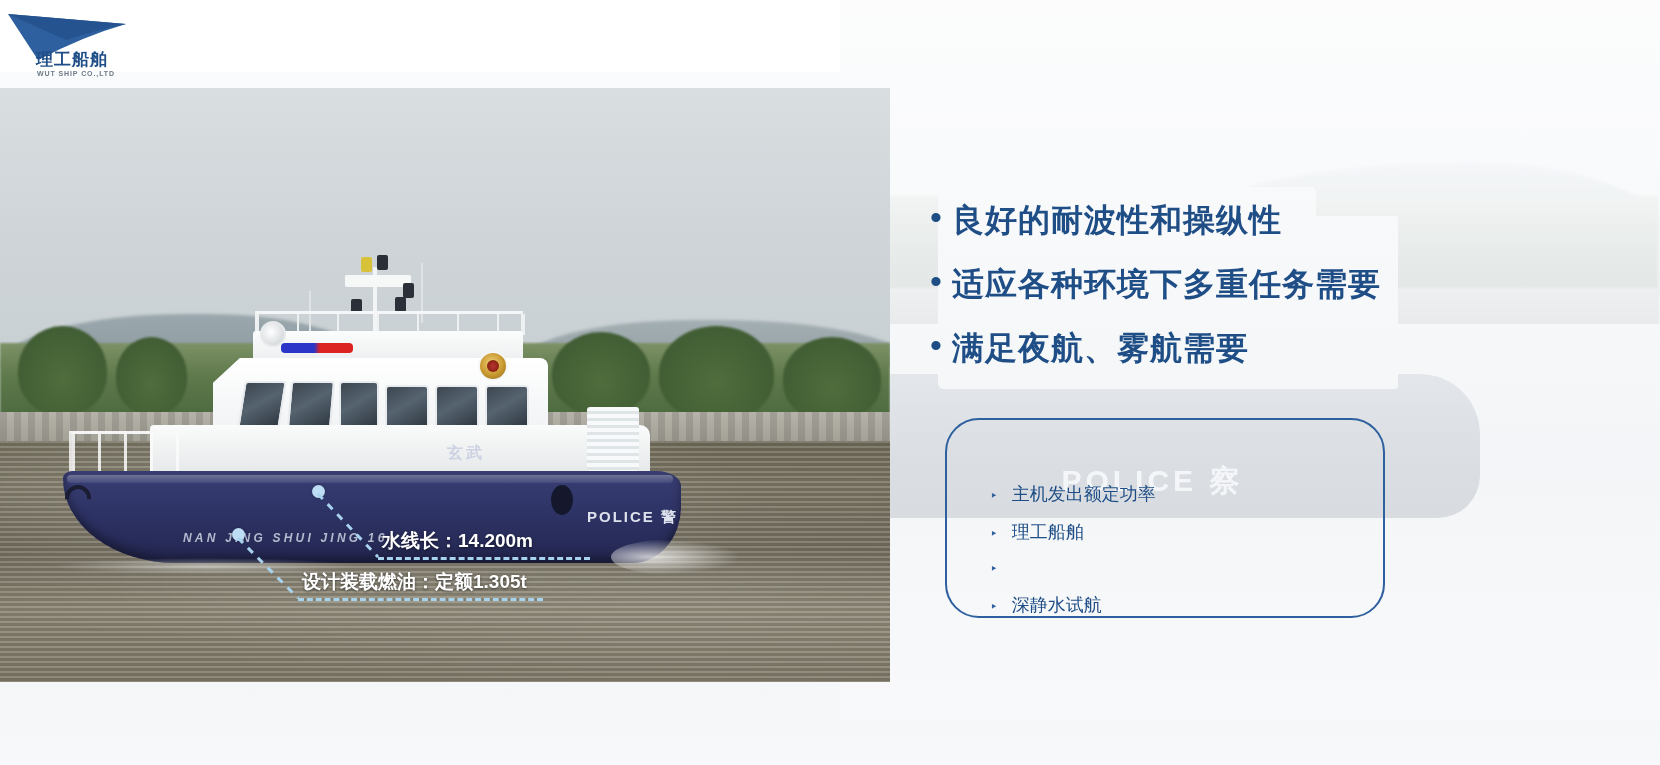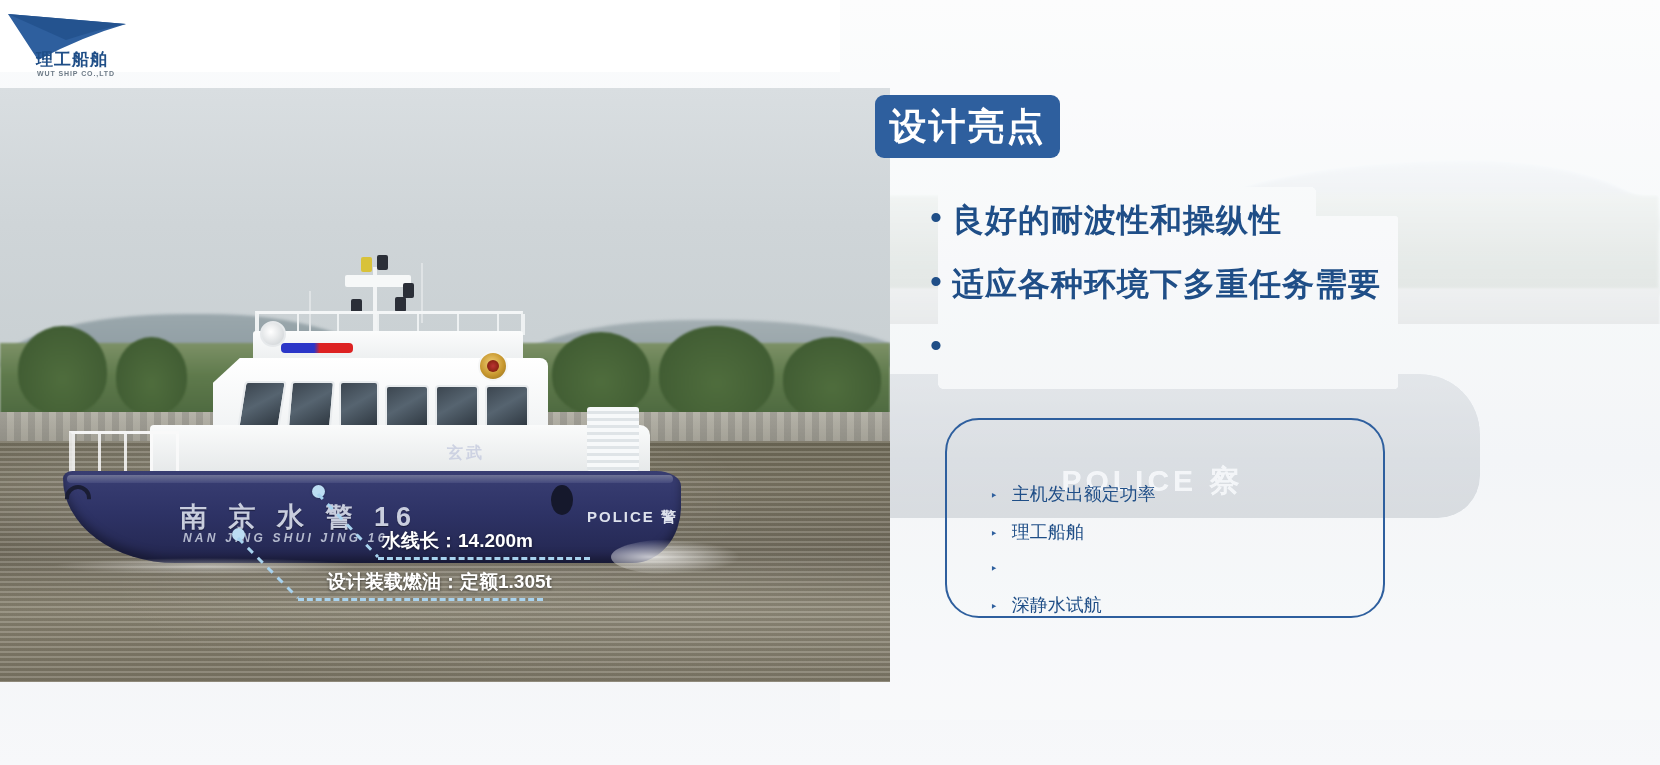--- a/index.html
+++ b/index.html
@@ -435,57 +435,54 @@
           <i style="left:52px"></i>
         <i style="left:78px"></i>
           <i style="left:104px"></i>
       </div>
 
       <div class="hull"></div>
       <div class="hull-stripe"></div>
       <div class="bow-anchor"></div>
       <div class="fender"></div>
       <div class="hull-name2">玄武</div>
-      <div class="hull-text">南 京 水 警 16</div>
       <div class="hull-text-en">NAN JING SHUI JING 16</div>
       <div class="stern-police">POLICE 警</div>
       <div class="spray"></div>
       <div class="wake"></div>
     </div>
 
     <div class="callout-dot" style="left:312px;top:397px;"></div>
     <svg class="callout-leader" style="left:0;top:0;width:890px;height:594px;">
       <line x1="318" y1="406" x2="378" y2="469" stroke="#a8d3ef" stroke-width="3" stroke-dasharray="7 7"></line>
     </svg>
     <div class="callout-underline" style="left:378px;top:469px;width:212px;"></div>
     <div class="callout-label" style="left:382px;top:440px;">水线长：14.200m</div>
 
     <div class="callout-dot" style="left:232px;top:440px;"></div>
     <svg class="callout-leader" style="left:0;top:0;width:890px;height:594px;">
       <line x1="238" y1="450" x2="298" y2="510" stroke="#a8d3ef" stroke-width="3" stroke-dasharray="7 7"></line>
     </svg>
     <div class="callout-underline" style="left:298px;top:510px;width:245px;"></div>
-    <div class="callout-label" style="left:302px;top:481px;margin-left:25px;">设计装载燃油：定额1.305t</div>
+    <div class="callout-label" style="left:302px;top:481px;">设计装载燃油：定额1.305t</div>
   </div>
 
-  <div class="title-box">
-    <span class="title-text">设计亮点</span>
-  </div>
 
   <div class="bullets">
     <div class="bullet-row">
       <span class="bullet-dot">•</span>
       <span class="bullet-text">良好的耐波性和操纵性</span>
     </div>
     <div class="bullet-row">
       <span class="bullet-dot">•</span>
       <span class="bullet-text">适应各种环境下多重任务需要</span>
     </div>
     <div class="bullet-row">
       <span class="bullet-dot">•</span>
+      <span class="bullet-text">满足夜航、雾航需要</span>
     </div>
   </div>
 
   <div class="infobox"></div>
   <div class="info-list">
     <div class="info-row">
       <span class="info-marker">‣</span>
       <span class="info-text">主机发出额定功率</span>
     </div>
     <div class="info-row">

